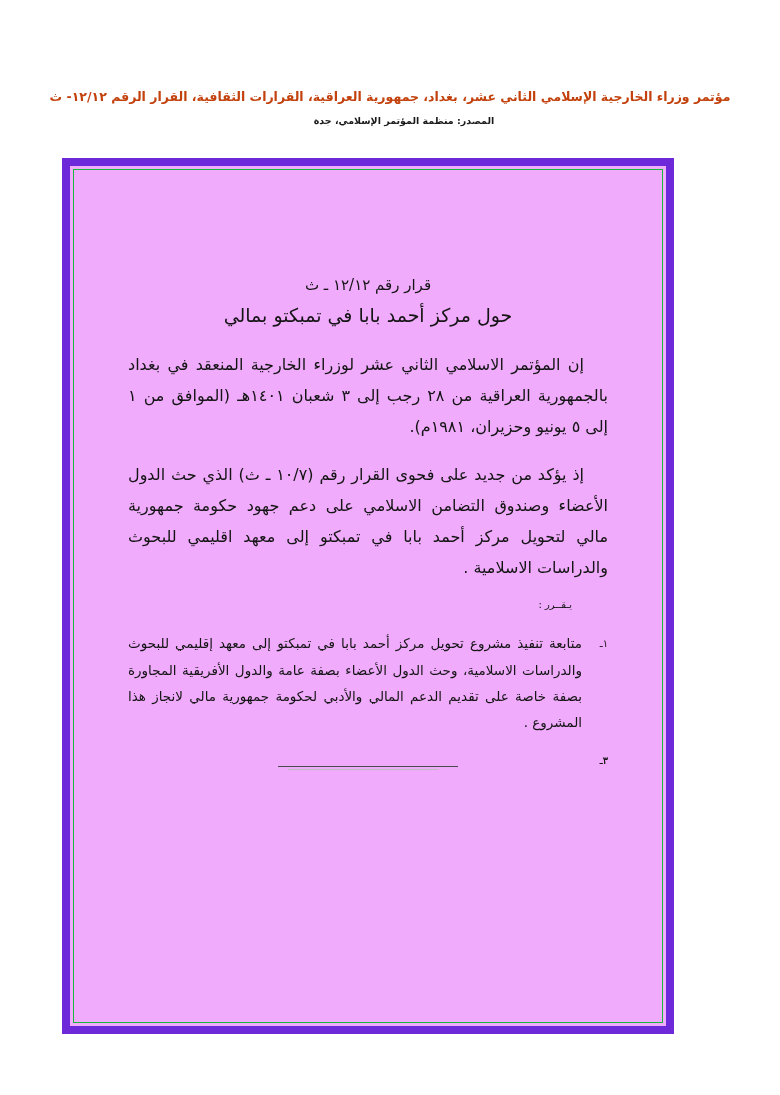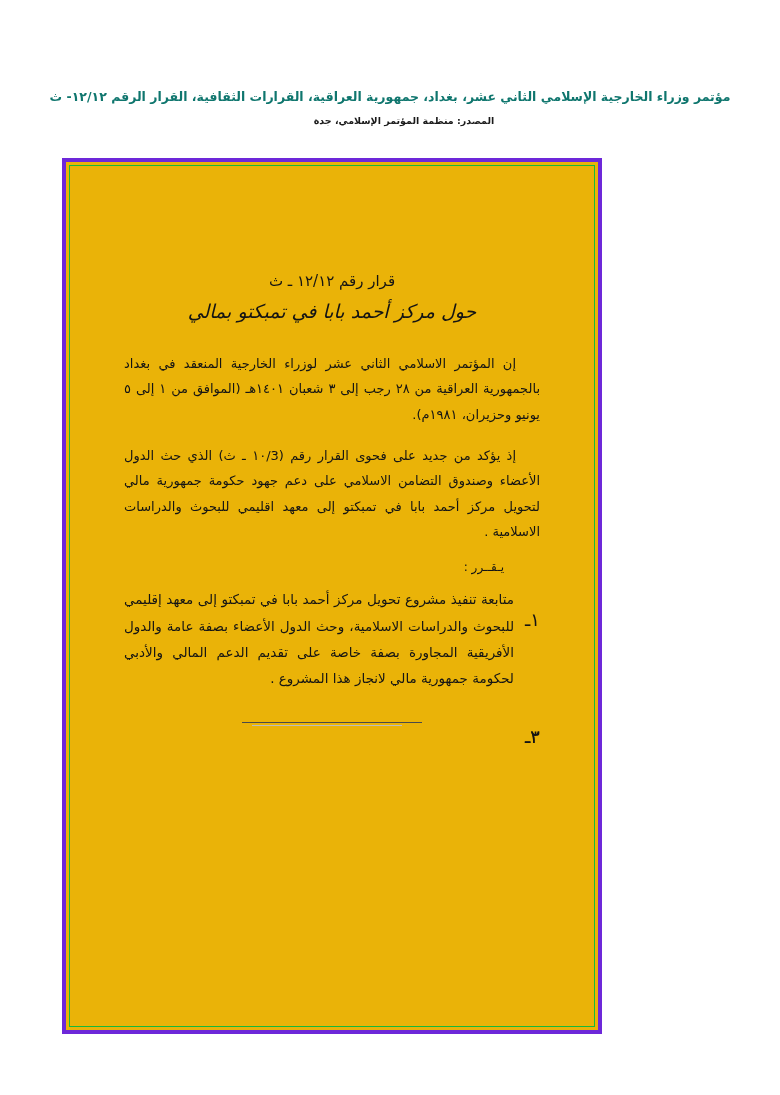--- a/index.html
+++ b/index.html
@@ -30,42 +30,42 @@
     left: 0;
     right: 0;
     text-align: center;
     direction: rtl;
   }
   .header-title {
     font-size: 12.5px;
     font-weight: bold;
     letter-spacing: 0px;
     line-height: 1.4;
-    color: #0f766e;
+    color: #c2410c;
     white-space: nowrap;
   }
   .header-source {
     margin-top: 9px;
     font-size: 9.5px;
     font-weight: bold;
     color: #1a1a1a;
     white-space: nowrap;
     padding-left: 28px;
   }
 
   
   .frame {
     position: absolute;
     top: 158px;
     left: 62px;
-    width: 540px;
+    width: 612px;
     height: 876px;
-    border: 4px solid #6d28d9;
+    border: 8px solid #6d28d9;
     box-sizing: border-box;
-    background: #eab308;
+    background: #f0abfc;
   }
   .frame-inner {
     position: absolute;
     inset: 3px;
     border: 1px solid #18b93a;
     box-sizing: border-box;
   }
 
   
   .doc {
@@ -81,59 +81,58 @@
   .decision-number {
     text-align: center;
     font-size: 15px;
     line-height: 1.5;
     margin-bottom: 4px;
   }
   .decision-title {
     text-align: center;
     font-size: 19px;
     line-height: 1.5;
-    margin-bottom: 26px;
-    font-style: italic;
+    margin-bottom: 20px;
   }
 
   p.para {
-    font-size: 13px;
+    font-size: 16px;
     line-height: 1.95;
     margin: 0 0 16px 0;
     text-align: justify;
     text-justify: inter-word;
   }
   p.para.indent {
     text-indent: 24px;
   }
 
   .decides {
-    font-size: 12px;
-    margin: 6px 0 12px 0;
+    font-size: 10px;
+    margin: 6px 0 20px 0;
     padding-right: 36px;
   }
 
   ol.clauses {
     list-style: none;
     margin: 0;
     padding: 0;
   }
   ol.clauses li {
     font-size: 13.5px;
     line-height: 1.95;
     margin-bottom: 11px;
     text-align: justify;
     padding-right: 26px;
     position: relative;
   }
   ol.clauses li .marker {
     position: absolute;
     right: 0;
-    top: 16px;
-    font-size: 18px;
+    top: 4px;
+    font-size: 10px;
   }
 
   .rule {
     margin: 30px auto 0 auto;
     width: 180px;
     height: 1px;
     background: #4a4a4a;
     position: relative;
   }
   .rule::after {
@@ -160,21 +159,21 @@
     <div class="frame-inner"></div>
 
     <div class="doc">
 
       <div class="decision-number">قرار رقم ١٢/١٢ ـ ث</div>
 
       <div class="decision-title">حول مركز أحمد بابا في تمبكتو بمالي</div>
 
       <p class="para indent">إن المؤتمر الاسلامي الثاني عشر لوزراء الخارجية المنعقد في بغداد بالجمهورية العراقية من ٢٨ رجب إلى ٣ شعبان ١٤٠١هـ (الموافق من ١ إلى ٥ يونيو وحزيران، ١٩٨١م).</p>
 
-      <p class="para indent">إذ يؤكد من جديد على فحوى القرار رقم (١٠/3 ـ ث) الذي حث الدول الأعضاء وصندوق التضامن الاسلامي على دعم جهود حكومة جمهورية مالي لتحويل مركز أحمد بابا في تمبكتو إلى معهد اقليمي للبحوث والدراسات الاسلامية .</p>
+      <p class="para indent">إذ يؤكد من جديد على فحوى القرار رقم (١٠/٧ ـ ث) الذي حث الدول الأعضاء وصندوق التضامن الاسلامي على دعم جهود حكومة جمهورية مالي لتحويل مركز أحمد بابا في تمبكتو إلى معهد اقليمي للبحوث والدراسات الاسلامية .</p>
 
 
 
       <div class="decides">يـقــرر :</div>
 
       <ol class="clauses">
         <li>
           <span class="marker">١ـ</span>
           <span>متابعة تنفيذ مشروع تحويل مركز أحمد بابا في تمبكتو إلى معهد إقليمي للبحوث والدراسات الاسلامية، وحث الدول الأعضاء بصفة عامة والدول الأفريقية المجاورة بصفة خاصة على تقديم الدعم المالي والأدبي لحكومة جمهورية مالي لانجاز هذا المشروع .</span>
         </li>

